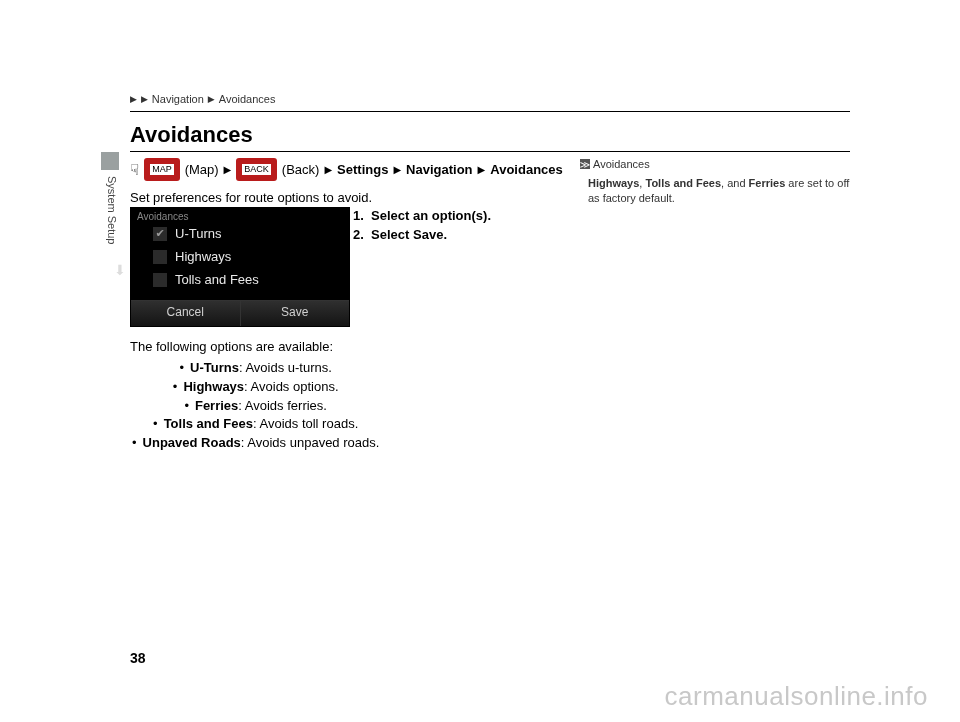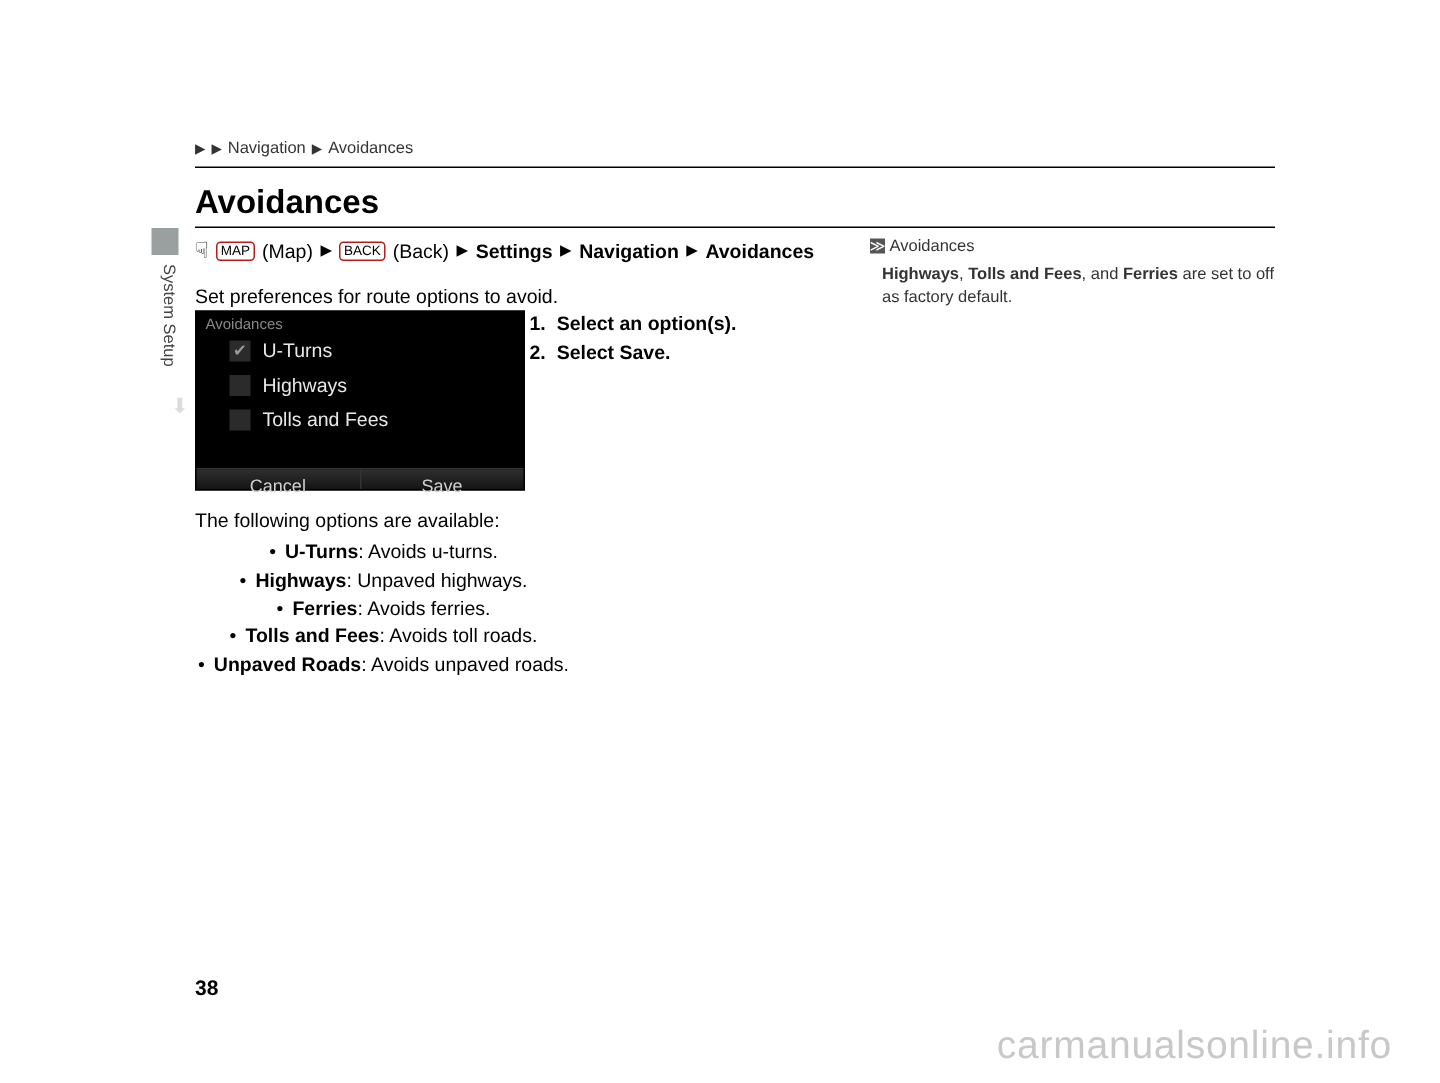--- a/index.html
+++ b/index.html
@@ -69,21 +69,21 @@
     display: flex;
     align-items: center;
     gap: 5px;
     flex-wrap: wrap;
   }
   .navpath .ico {
     display: inline-flex;
     align-items: flex-end;
     justify-content: center;
     font-size: 9px;
-    border: 1px solid #b91c1c;
+    border: 6px solid #b91c1c;
     border-radius: 3px;
     padding: 1px 2px;
     line-height: 1;
     font-family: Arial, sans-serif;
   }
   .navpath .finger { font-size: 15px; border:none; }
   .navpath .tri { font-size: 10px; }
   .navpath b { font-weight: bold; }
   
   .intro {
@@ -134,21 +134,21 @@
   .shot-arrow {
     position: absolute;
     left: -17px;
     top: 40px;
     color: #ddd;
     font-size: 14px;
   }
   .shot-btns {
     position: absolute;
     bottom: 0; left: 0; right: 0;
-    height: 14px;
+    height: 26px;
     display: flex;
     background: linear-gradient(#2f2f2f,#141414);
     border-top: 1px solid #333;
   }
   .shot-btn {
     flex: 1;
     text-align: center;
     font-size: 12px;
     color: #d0d0d0;
     line-height: 22px;
@@ -293,21 +293,21 @@
     <div>
       <b>2.</b>
       <span>&nbsp;</span><span>Select </span><b>Save</b><span>.</span>
     </div>
   </div>
 
   <div class="after">
     <div>The following options are available:</div>
     <ul>
       <li><b>U-Turns</b><span>: Avoids u-turns.</span></li>
-      <li><b>Highways</b><span>: Unpaved highways.</span></li>
+      <li><b>Highways</b><span>: Avoids options.</span></li>
       <li><b>Ferries</b><span>: Avoids ferries.</span></li>
       <li><b>Tolls and Fees</b><span>: Avoids toll roads.</span></li>
       <li><b>Unpaved Roads</b><span>: Avoids unpaved roads.</span></li>
     </ul>
   </div>
 
   <div class="rcol">
     <div class="rcol-head">
       <span class="flag">≫</span>
       <span>Avoidances</span>

